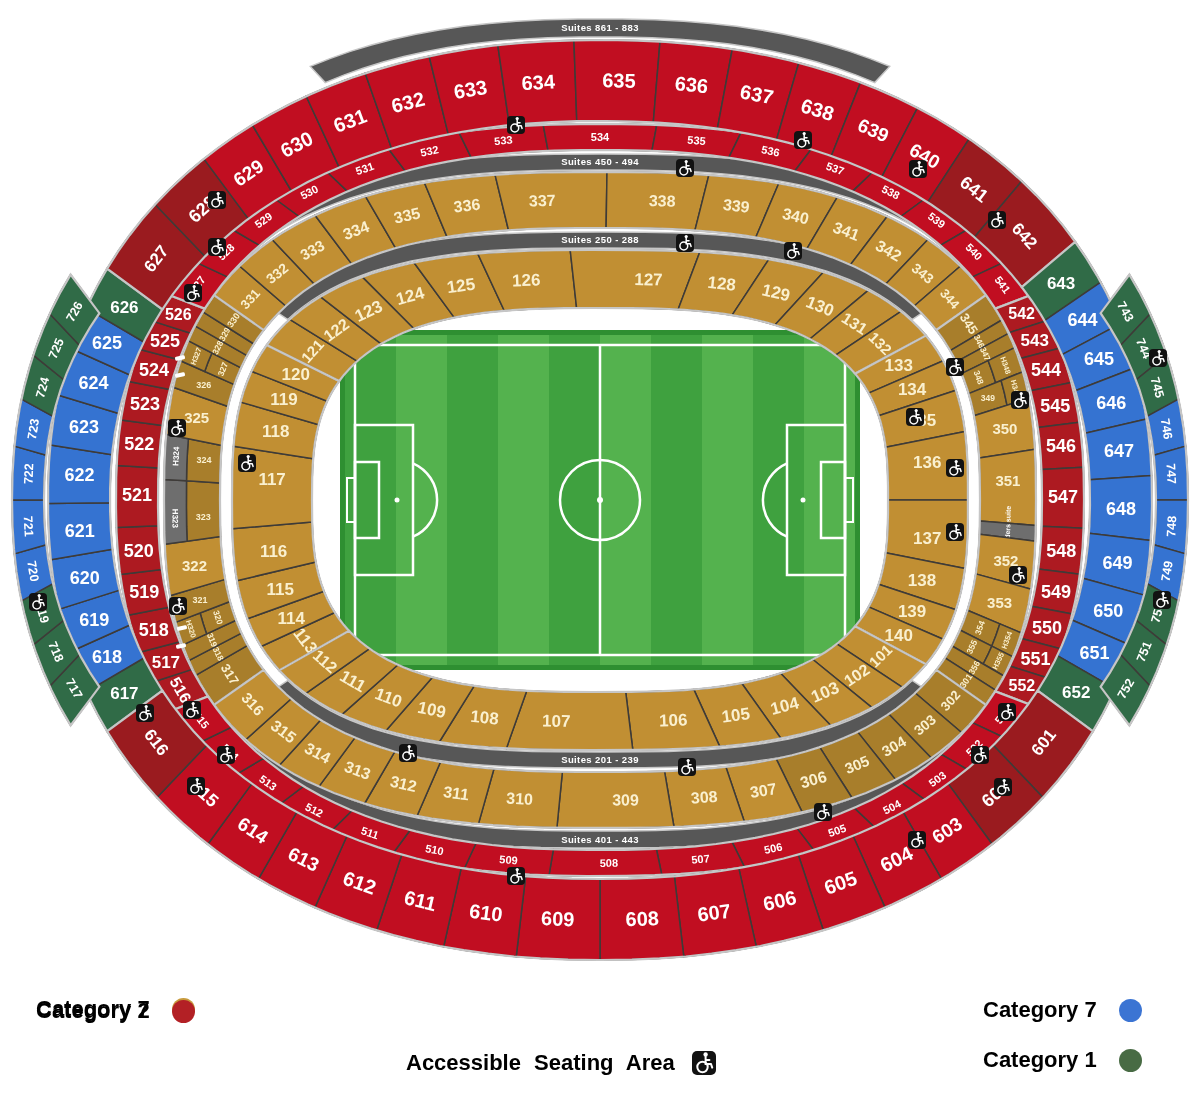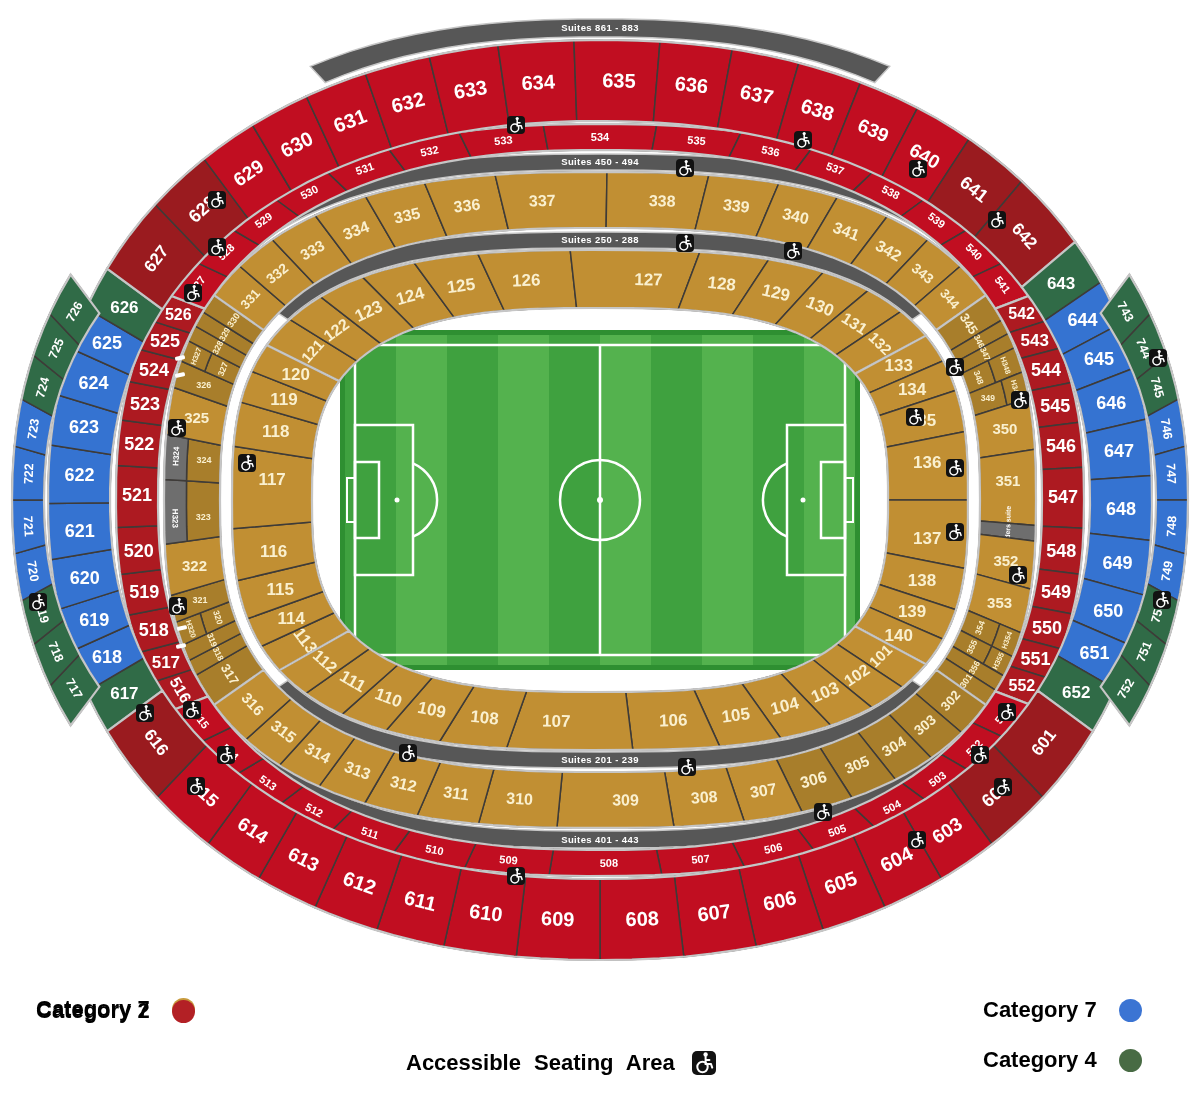--- a/index.html
+++ b/index.html
@@ -880,16 +880,16 @@
         <path d="M 1.6 -6.5 L 1.6 1 L 7 1 M 1.6 -3 L 5.4 -3 M 7 1 L 8.2 4.6"></path>
       </g>
       <circle cx="1.6" cy="-8.6" r="2.2" fill="#fff"></circle>
     </svg>
   </div>
   <div class="leg-item" style="left:983px;top:997px">
     <span>Category 7</span>
     <span class="leg-dot" style="background: rgb(59, 116, 211);"></span>
   </div>
   <div class="leg-item" style="left:983px;top:1047px">
-    <span>Category 4</span>
+    <span>Category 1</span>
     <span class="leg-dot" style="background: rgb(72, 107, 68);"></span>
   </div>
 </div>
 
 </body></html>

